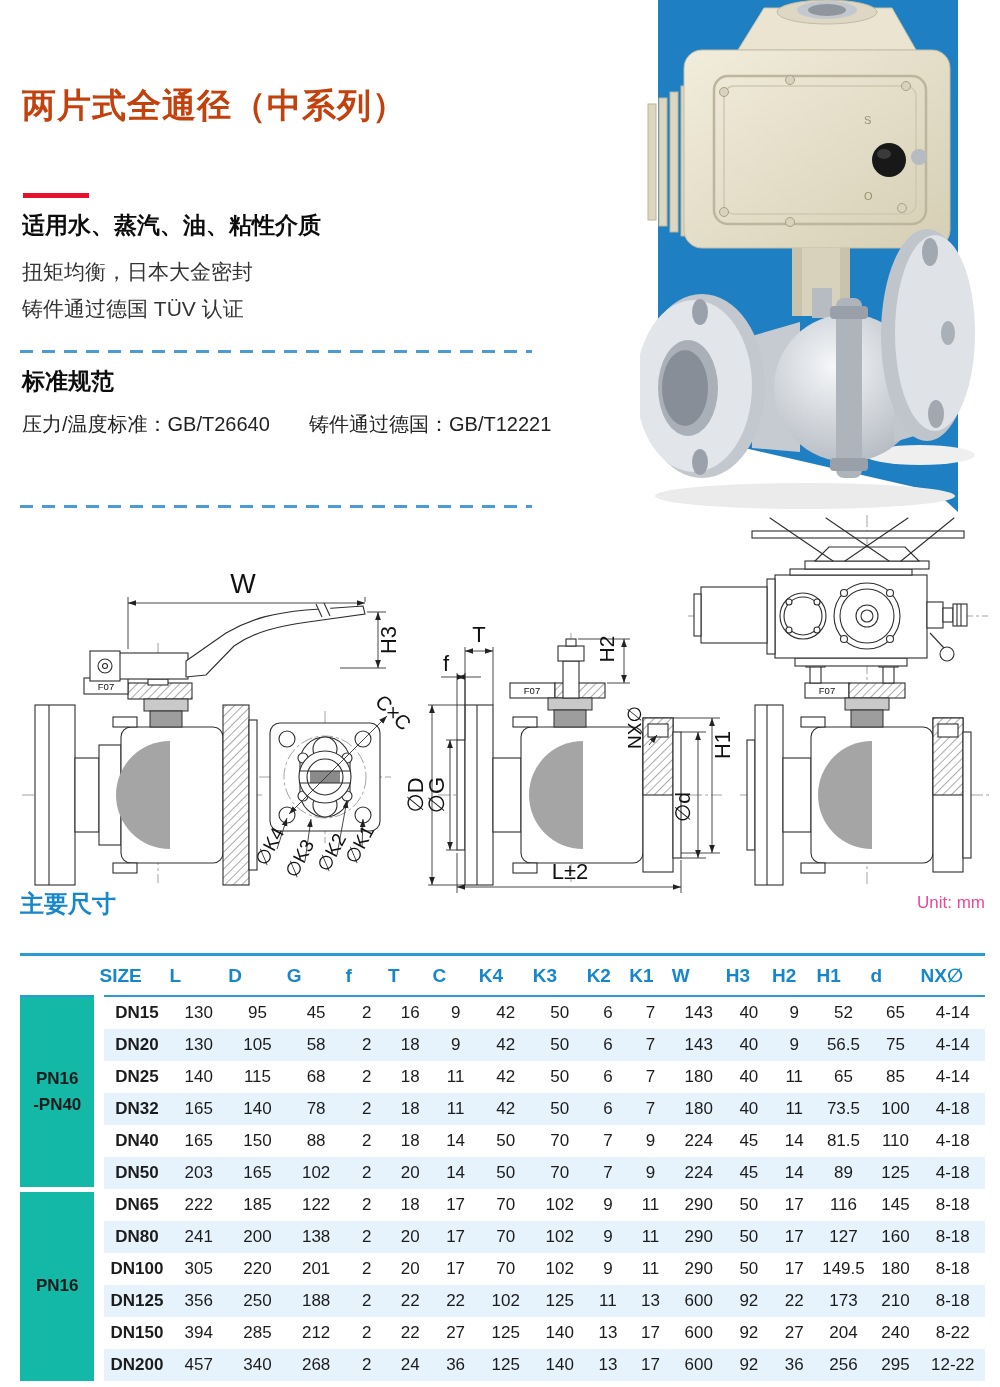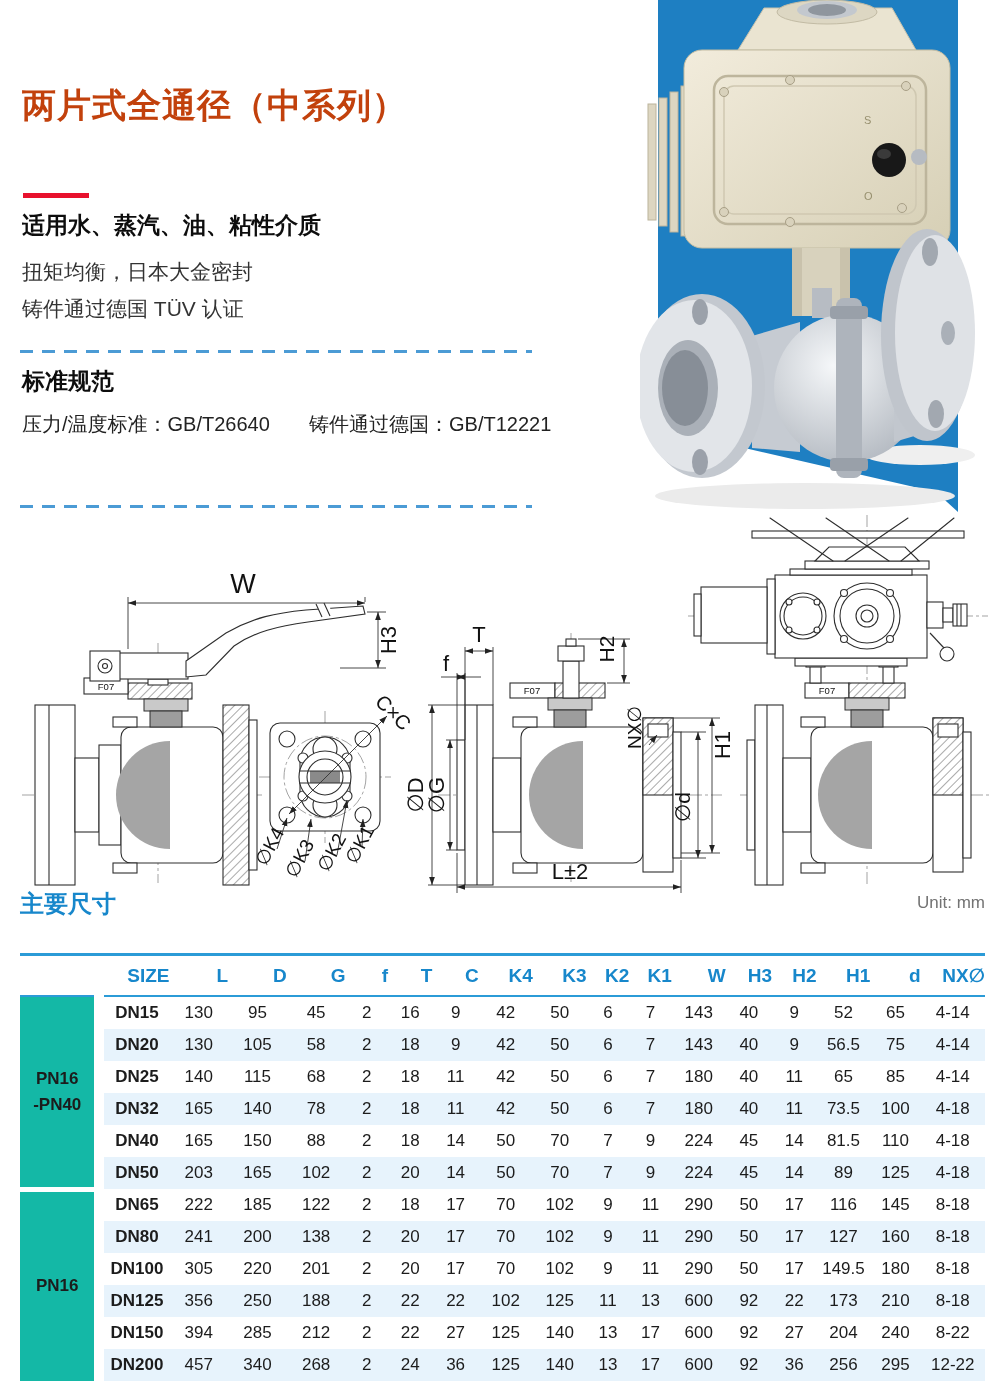--- a/index.html
+++ b/index.html
@@ -34,24 +34,24 @@
   #drawings .cl{fill:none;stroke:#999;stroke-width:0.9;stroke-dasharray:12 3 3 3}
   #drawings .dim{fill:none;stroke:#333;stroke-width:0.9}
   #drawings .g1{fill:#a5a5a5;stroke:none}
   #drawings .g2{fill:#c9c9c9;stroke:#2e2e2e;stroke-width:1}
   #drawings .g3{fill:#9d9d9d;stroke:#2e2e2e;stroke-width:1}
   #drawings text{fill:#111;font-family:"Liberation Sans",sans-serif}
 
   
   #dim-head{left:20px;top:887px;width:965px;height:34px;display:flex;justify-content:space-between;align-items:center}
   .dim-title{font-size:24px;font-weight:bold;color:#1787cb}
-  .unit{font-size:17px;color:#737373;padding-bottom:2px}
+  .unit{font-size:17px;color:#ec4899;padding-bottom:2px}
   #tablewrap{left:20px;top:953px;width:965px}
   table{width:100%;border-collapse:collapse;table-layout:fixed;border-top:3px solid #2b9bd7}
-  th{color:#1787cb;font-size:19px;font-weight:bold;padding:8px 0;border-bottom:2px solid #2b9bd7;text-align:right}
+  th{color:#1787cb;font-size:19px;font-weight:bold;padding:8px 0;border-bottom:2px solid #2b9bd7;text-align:left}
   td{font-size:17px;color:#1c1c1c;text-align:center;padding:6px 0}
   tr.striped .data-cell{background:#e7f3fc}
   td.size-cell{font-weight:bold}
   td.group-cell{background:#14b8a6;border-right:10px solid #fff;font-weight:bold;font-size:17px;vertical-align:middle;color:#1c1c1c}
   td.group-cell div{line-height:26px}
   td.group-gap{border-top:5px solid #fff}
 </style>
 </head>
 <body>
 

